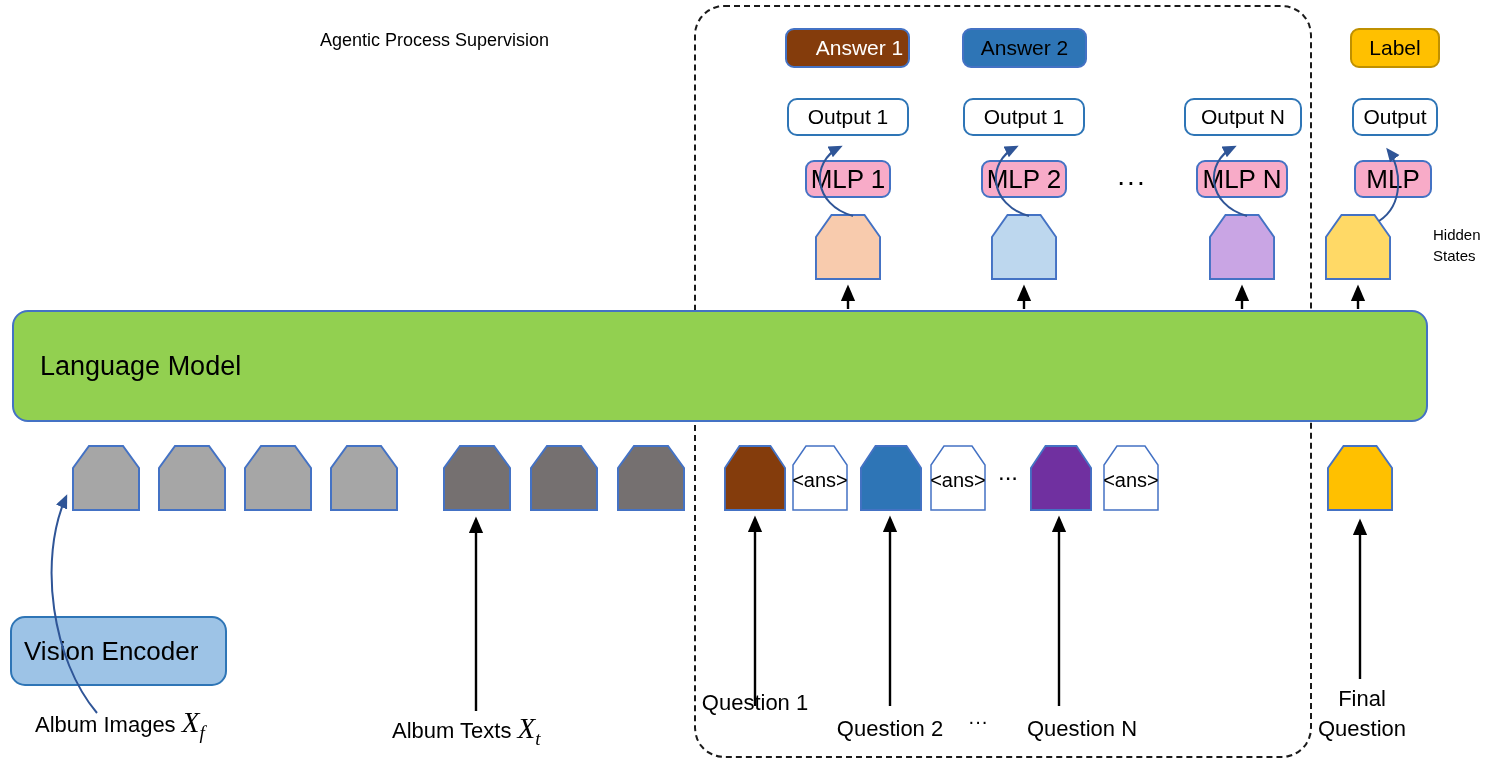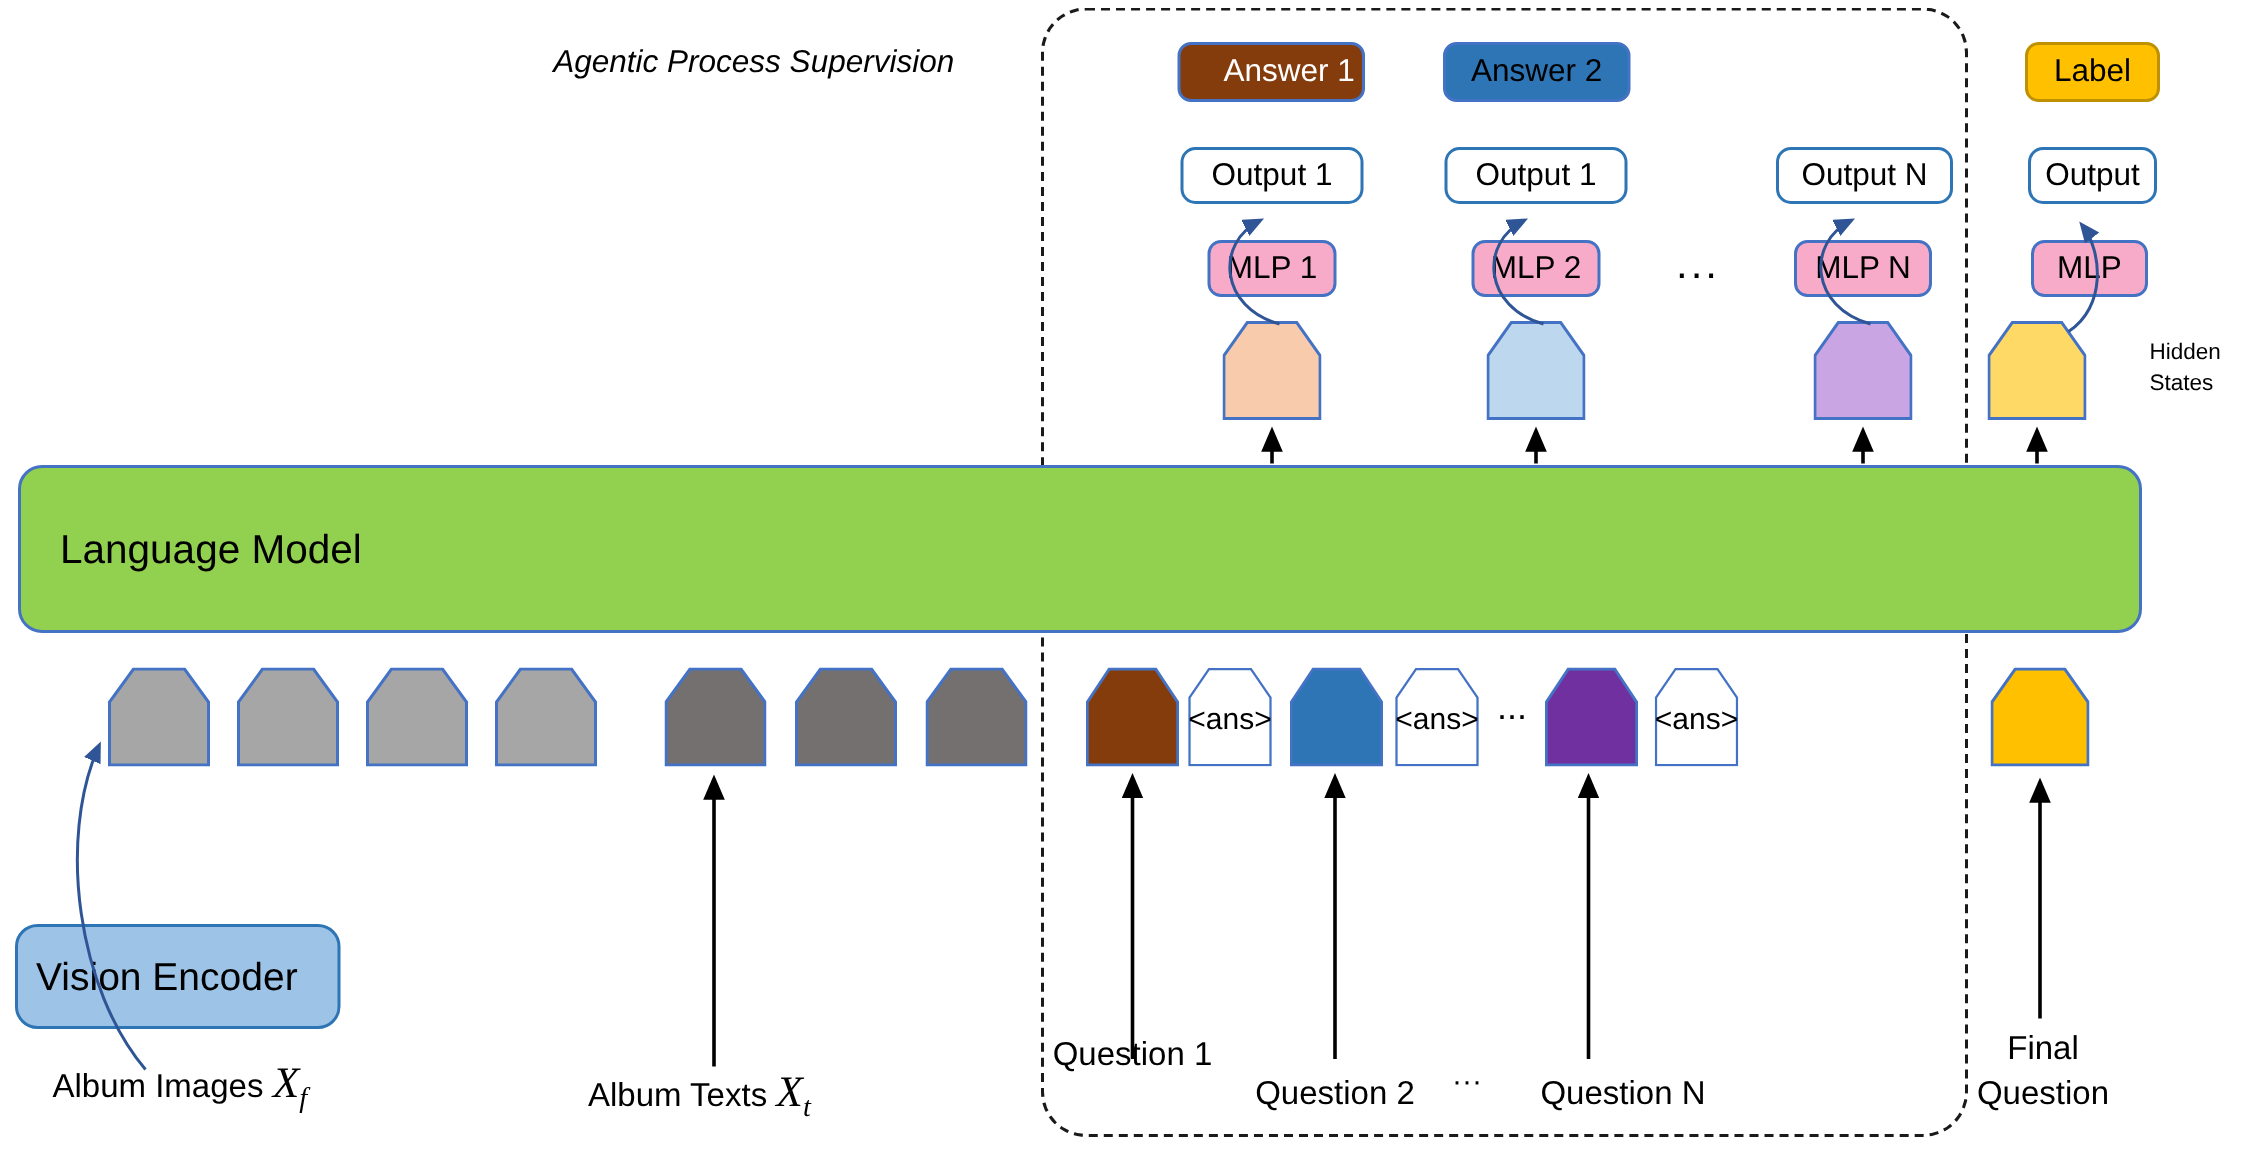--- a/index.html
+++ b/index.html
@@ -1,30 +1,30 @@
 <!DOCTYPE html>
 <html><head>
 <meta charset="utf-8">
 <style>
   html,body{margin:0;padding:0;background:#fff;}
   .stage{position:relative;width:1495px;height:770px;background:#ffffff;
          font-family:"Liberation Sans",sans-serif;color:#000;overflow:hidden;}
   .sup-box{position:absolute;left:694px;top:5px;width:618px;height:753px;
            border:2px dashed #1a1a1a;border-radius:30px;box-sizing:border-box;z-index:0;}
-  .title{position:absolute;left:320px;top:30px;width:365px;text-align:center;
-         font-style:italic;font-size:21px;z-index:3;}
+  .title{position:absolute;left:320px;top:30px;width:365px;text-align:left;
+         font-size:18px;z-index:3;}
   .answer{position:absolute;top:28px;height:40px;border:2px solid #4472C4;border-radius:9px;
           display:flex;align-items:center;justify-content:center;font-size:21px;
           box-sizing:border-box;z-index:3;}
   .gold-border{border-color:#BF9000;}
   .output{position:absolute;top:98px;height:38px;background:#fff;border:2px solid #2E75B6;
           border-radius:10px;display:flex;align-items:center;justify-content:center;
           font-size:21px;box-sizing:border-box;z-index:3;}
   .mlp{position:absolute;top:160px;height:38px;border:2px solid #4472C4;border-radius:9px;
-       display:flex;align-items:center;justify-content:center;font-size:21px;
+       display:flex;align-items:center;justify-content:center;font-size:26px;
        box-sizing:border-box;z-index:3;}
   .lm{position:absolute;left:12px;top:310px;width:1416px;height:112px;
       border:2px solid #4472C4;border-radius:16px;display:flex;align-items:center;
       font-size:27px;padding-left:26px;box-sizing:border-box;z-index:1;}
   .token{position:absolute;z-index:3;}
   .ans-token{position:absolute;top:445px;width:56px;height:66px;z-index:3;}
   .ans-token svg{position:absolute;left:0;top:0;}
   .ans-token span{position:absolute;left:0;top:24px;width:56px;text-align:center;font-size:20px;}
   .ellipsis{position:absolute;text-align:center;z-index:3;}
   .side-box{position:absolute;left:10px;border:2px solid #2E75B6;display:flex;align-items:center;

